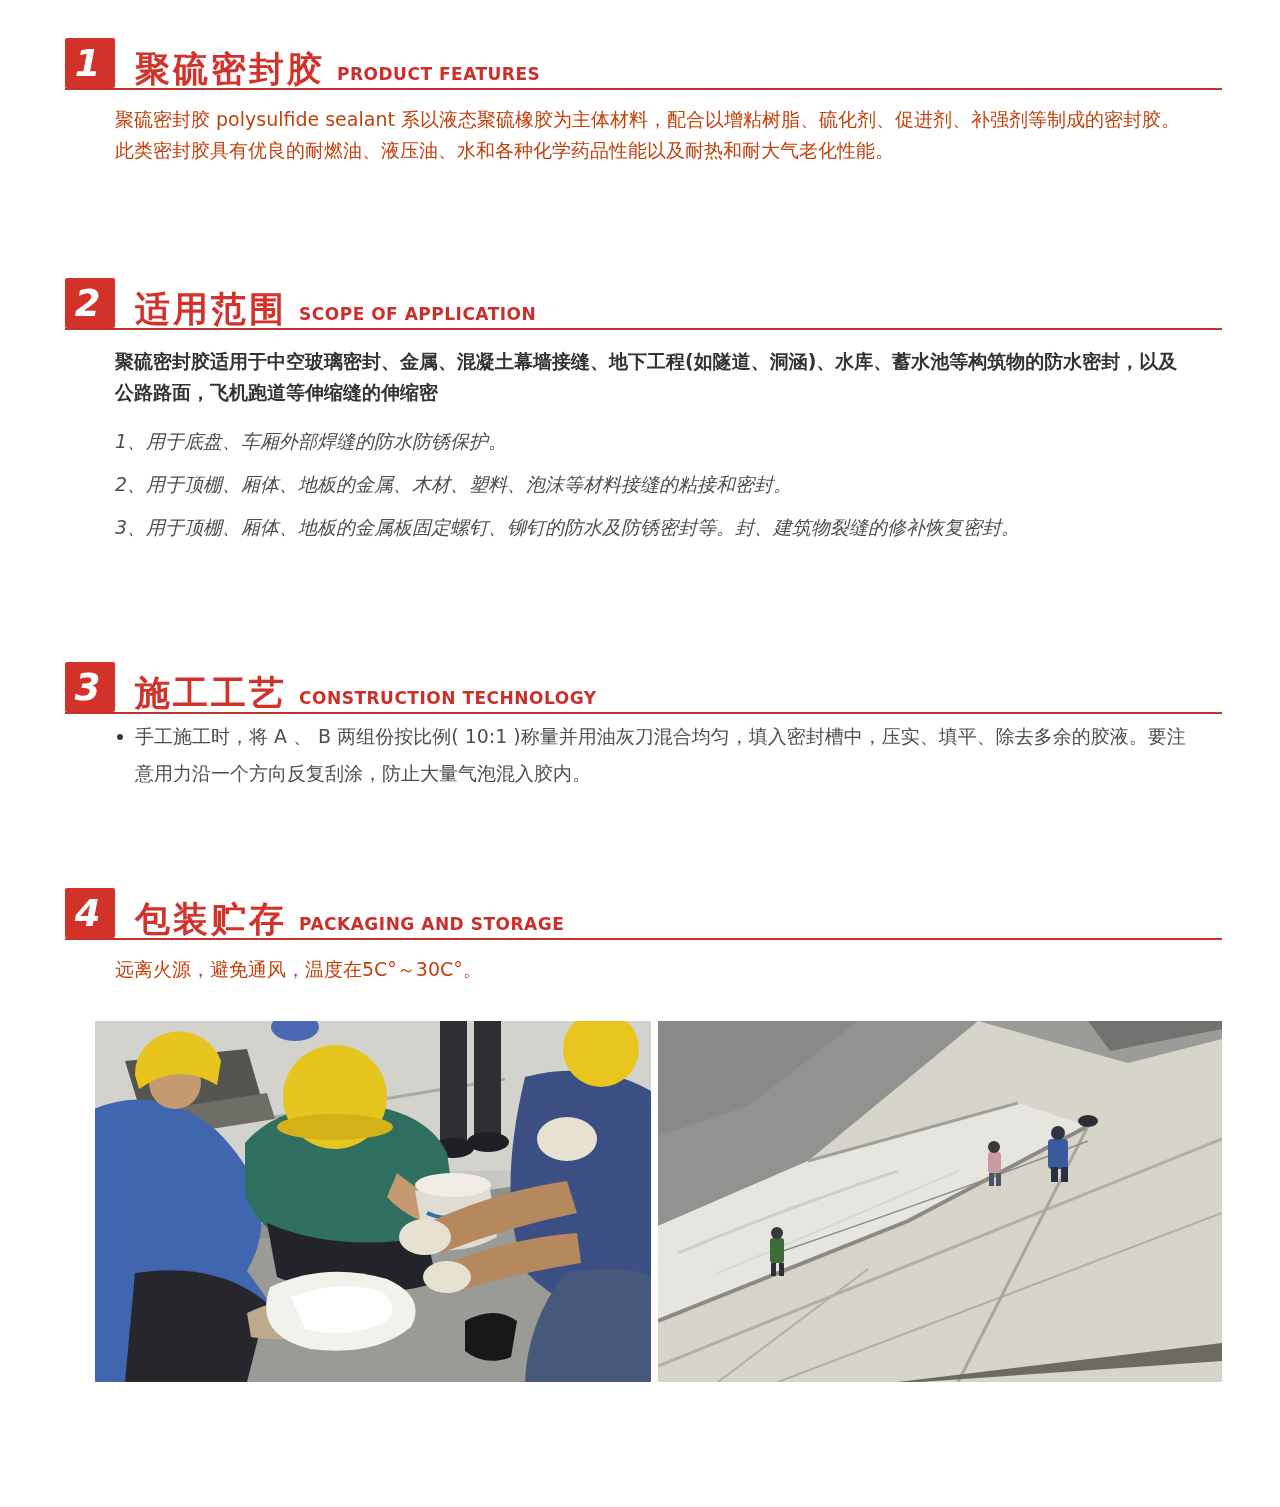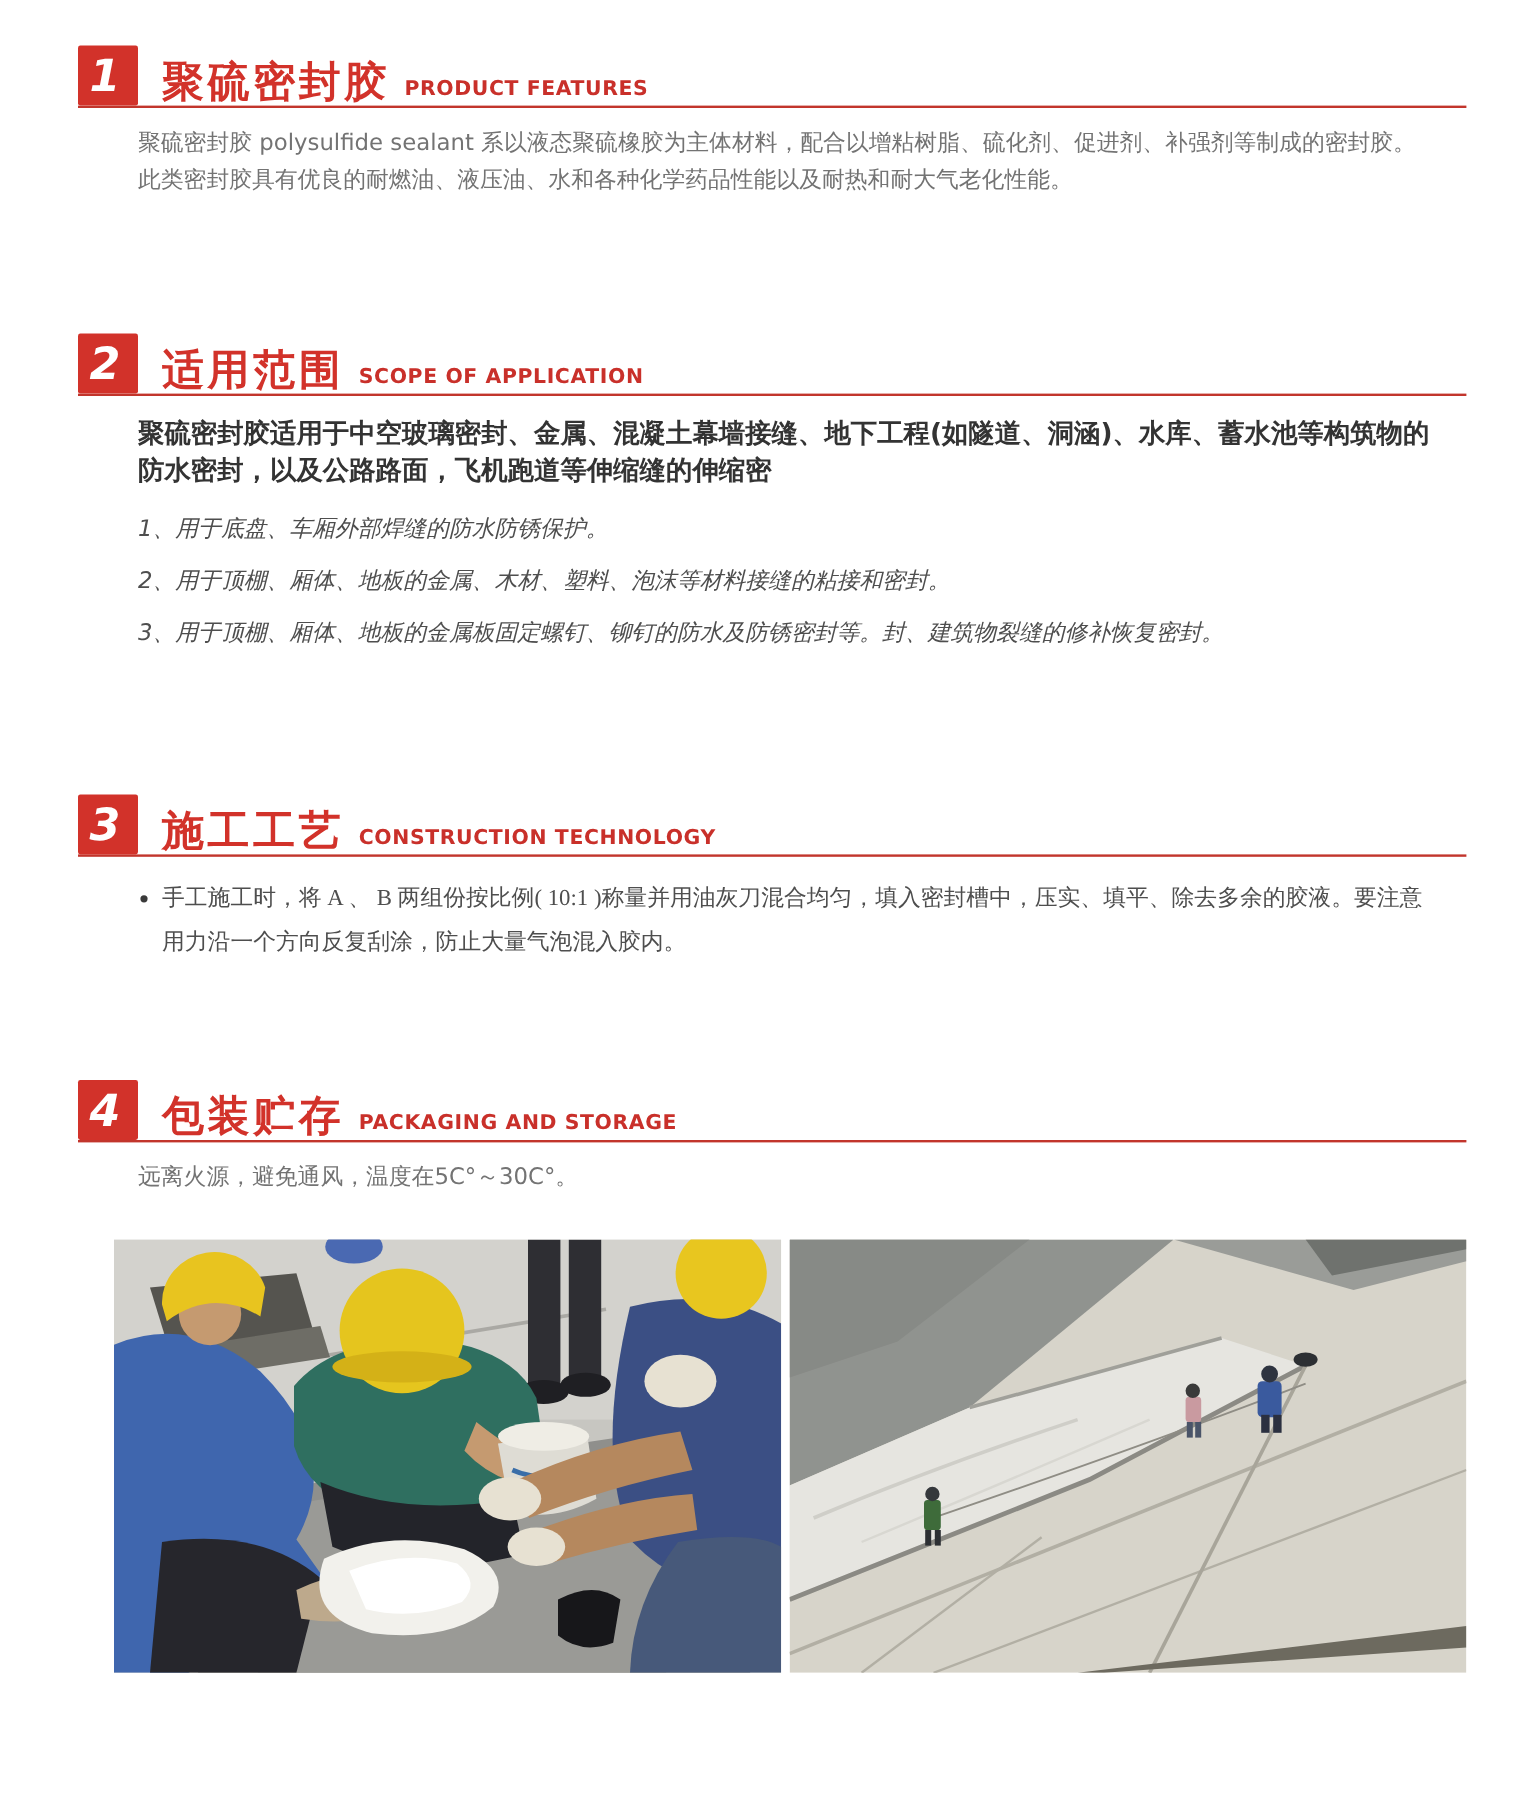--- a/index.html
+++ b/index.html
@@ -27,33 +27,33 @@
   .title-cn {
     font-size:35px; font-weight:bold; color:#d2322a;
     margin:0 0 1px 20px; line-height:1; letter-spacing:3px; white-space:nowrap;
   }
   .title-en {
     font-size:17px; font-weight:bold; color:#c9302a;
     margin:0 0 4px 12px; letter-spacing:0.5px; white-space:nowrap;
   }
 
   .body-text {
-    font-size:19px; line-height:31px; color:#737373;
+    font-size:19px; line-height:31px; color:#c2410c;
     margin:14px 0 0 50px; width:1075px;
   }
   .lead-text {
-    font-size:22px; line-height:31px; color:#333333; font-weight:bold;
+    font-size:19px; line-height:31px; color:#333333; font-weight:bold;
     margin:16px 0 0 50px; width:1078px;
   }
 
   .num-list { margin:16px 0 0 50px; width:1075px;font-style:italic; }
   .num-list .item { font-size:19px; line-height:34px; margin-bottom:9px; }
   .num-list .item:last-child { margin-bottom:0; }
 
-  .bullet-list { margin:16px 0 0 52px; width:1078px;font-family:Liberation Serif, serif; }
+  .bullet-list { margin:4px 0 0 52px; width:1078px; }
   .bullet { display:flex; margin-bottom:4px; }
   .bullet .dot {
     width:6px; height:6px; border-radius:50%; background:#3a3a3a;
     flex:0 0 auto; margin:16px 12px 0 0;
   }
   .bullet .btxt { font-size:19px; line-height:37px; color:#4e4e4e; }
 
   .sec-1 { padding-top:38px; }
   .sec-2 { margin-top:112px; }
   .sec-3 { margin-top:118px; }

